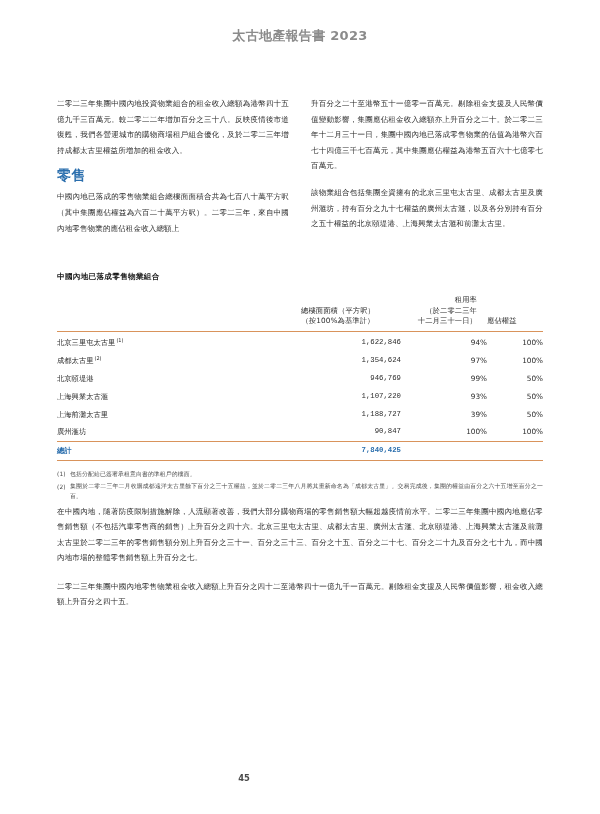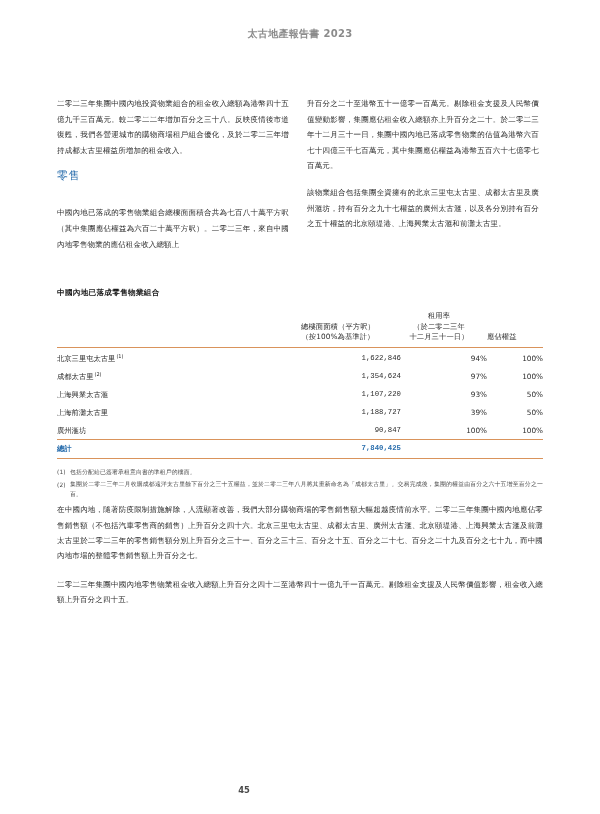--- a/index.html
+++ b/index.html
@@ -22,53 +22,54 @@
     width: 600px;
     height: 814px;
     background: #ffffff;
   }
   .running-header {
     position: absolute;
     top: 27px;
     left: 0;
     width: 600px;
     text-align: center;
-    font-size: 10px;
+    font-size: 13px;
     letter-spacing: 0.3px;
     color: #8b8b8b;
     font-weight: 600;
   }
   .content {
     position: absolute;
     left: 57px;
     top: 96px;
     width: 486px;
   }
   .cols {
     display: flex;
     gap: 18px;
     align-items: flex-start;
+    justify-content: space-between;
   }
   .col {
     width: 232px;
   }
   p.body {
     margin: 0 0 11px 0;
     font-size: 7.5px;
     line-height: 15.6px;
     text-align: justify;
     color: #2b2b2b;
     letter-spacing: 0.15px;
   }
   h2.section-heading {
-    margin: 9px 0 23px 0;
-    font-size: 11px;
+    margin: 9px 0 7px 0;
+    font-size: 14px;
     line-height: 13px;
     color: #2a6ead;
-    font-weight: 400;
+    font-weight: 700;
     letter-spacing: 0.4px;
   }
   .table-wrap {
     margin-top: 25px;
   }
   h3.table-title {
     margin: 0 0 13px 0;
     font-size: 7.6px;
     font-weight: 700;
     color: #1c1c1c;
@@ -83,21 +84,21 @@
   table.data th {
     font-weight: 400;
     vertical-align: bottom;
     padding: 0 0 4px 0;
     line-height: 10.6px;
     color: #2b2b2b;
     letter-spacing: 0.1px;
   }
   table.data th.c-name { width: 232px; text-align: left; }
   table.data th.c-area { width: 112px; text-align: center; padding-right: 14px; }
-  table.data th.c-occ  { width: 86px;  text-align: center; padding-right: 10px; }
+  table.data th.c-occ  { width: 86px;  text-align: right; padding-right: 10px; }
   table.data th.c-int  { width: 56px;  text-align: left; }
   table.data thead tr.head-row th {
     border-bottom: 0.8px solid #d9935b;
   }
   table.data tbody td {
     padding: 3.4px 0;
     line-height: 11px;
     vertical-align: top;
   }
   td.c-name { text-align: left; padding-left: 1px; }
@@ -146,21 +147,21 @@
     margin: 0 0 13px 0;
     font-size: 7.5px;
     line-height: 15.4px;
     text-align: justify;
     color: #2b2b2b;
     letter-spacing: 0.15px;
   }
   .page-number {
     position: absolute;
     left: 0;
-    bottom: 19px;
+    bottom: 31px;
     width: 488px;
     text-align: center;
     font-size: 8.4px;
     color: #4a4a4a;
     font-weight: 600;
   }
 </style>
 </head>
 <body>
 
@@ -210,20 +211,26 @@
               <td class="c-occ">94%</td>
               <td class="c-int">100%</td>
             </tr>
             <tr>
               <td class="c-name">成都太古里<sup class="fn">(2)</sup></td>
               <td class="c-area">1,354,624</td>
               <td class="c-occ">97%</td>
               <td class="c-int">100%</td>
             </tr>
             <tr>
+              <td class="c-name">北京頤堤港</td>
+              <td class="c-area">946,769</td>
+              <td class="c-occ">99%</td>
+              <td class="c-int">50%</td>
+            </tr>
+            <tr>
               <td class="c-name">上海興業太古滙</td>
               <td class="c-area">1,107,220</td>
               <td class="c-occ">93%</td>
               <td class="c-int">50%</td>
             </tr>
             <tr>
               <td class="c-name">上海前灘太古里</td>
               <td class="c-area">1,188,727</td>
               <td class="c-occ">39%</td>
               <td class="c-int">50%</td>

